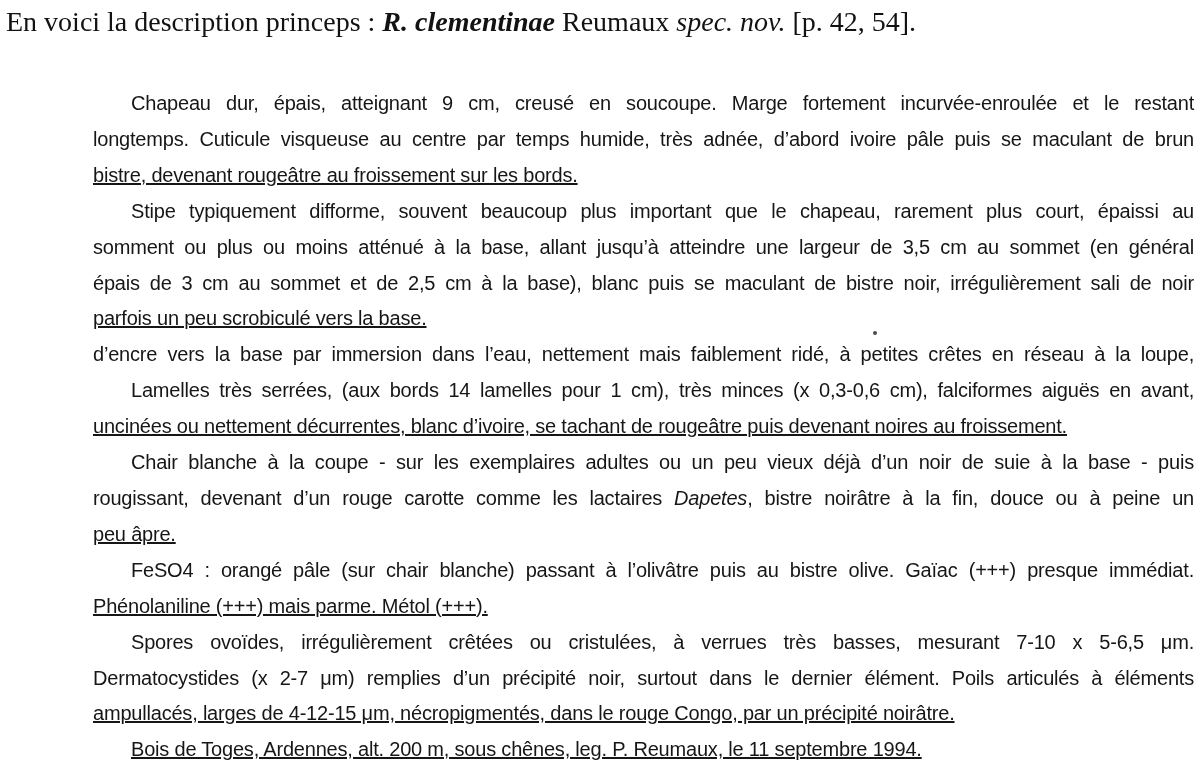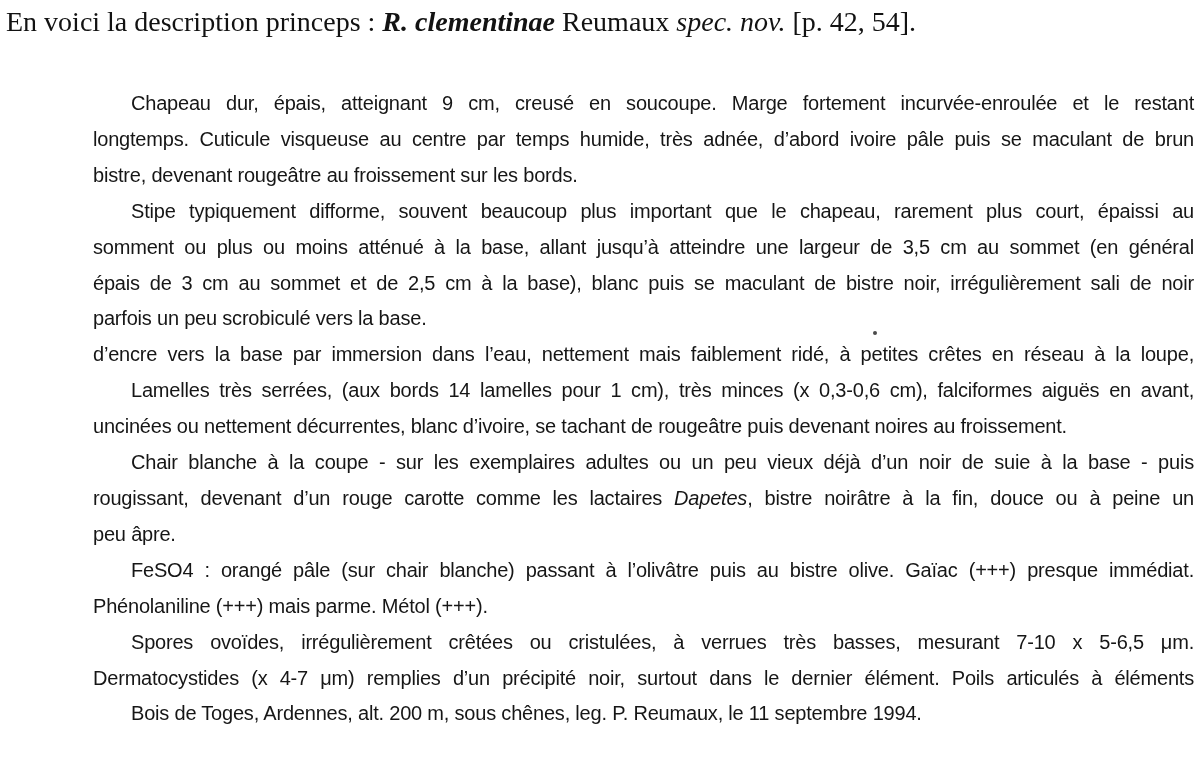--- a/index.html
+++ b/index.html
@@ -41,20 +41,21 @@
   }
   .para { margin: 0; padding: 0; }
   .line {
     text-align: justify;
     text-align-last: justify;
     white-space: nowrap;
     overflow: visible;
   }
   .line.last {
     text-align-last: left;
+    text-decoration: underline;
   }
   .line.indent {
     text-indent: 38px;
   }
   .italic { font-style: italic; }
   .speck {
     position: absolute;
     left: 873px;
     top: 331px;
     width: 4px;
@@ -99,21 +100,22 @@
       <div class="line last">peu âpre.</div>
     </div>
 
     <div class="para">
       <div class="line indent">FeSO4 : orangé pâle (sur chair blanche) passant à l’olivâtre puis au bistre olive. Gaïac (+++) presque immédiat.</div>
       <div class="line last">Phénolaniline (+++) mais parme. Métol (+++).</div>
     </div>
 
     <div class="para">
       <div class="line indent">Spores ovoïdes, irrégulièrement crêtées ou cristulées, à verrues très basses, mesurant 7-10 x 5-6,5 μm.</div>
-      <div class="line">Dermatocystides (x 4-7 μm) remplies d’un précipité noir, surtout dans le dernier élément. Poils articulés à éléments</div>
+      <div class="line">Dermatocystides (x 2-7 μm) remplies d’un précipité noir, surtout dans le dernier élément. Poils articulés à éléments</div>
+      <div class="line last">ampullacés, larges de 4-12-15 μm, nécropigmentés, dans le rouge Congo, par un précipité noirâtre.</div>
     </div>
 
     <div class="para">
       <div class="line indent last">Bois de Toges, Ardennes, alt. 200 m, sous chênes, leg. P. Reumaux, le 11 septembre 1994.</div>
     </div>
 
   </div>
 
   <div class="speck"></div>
 

